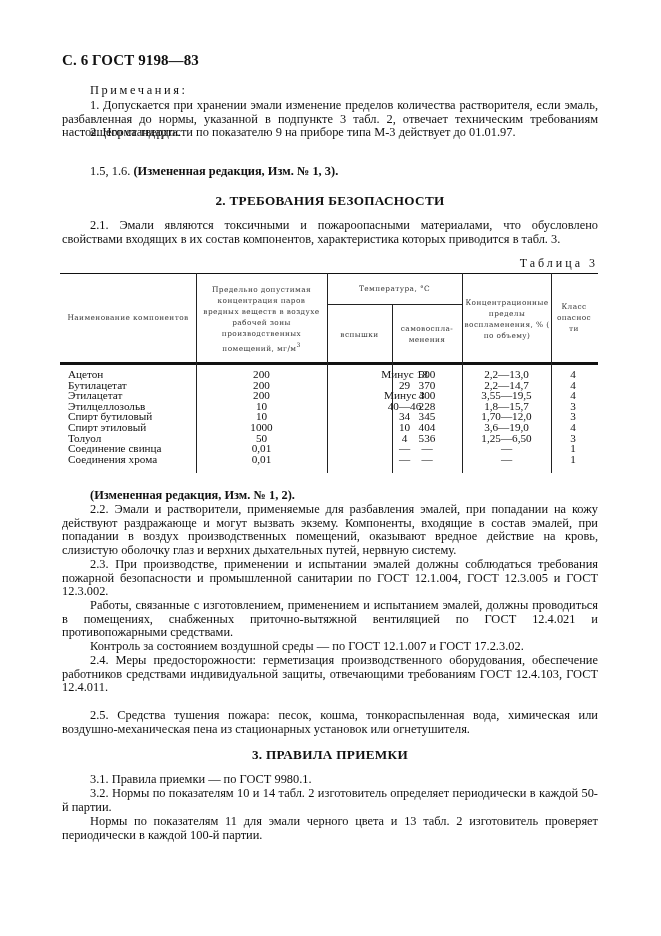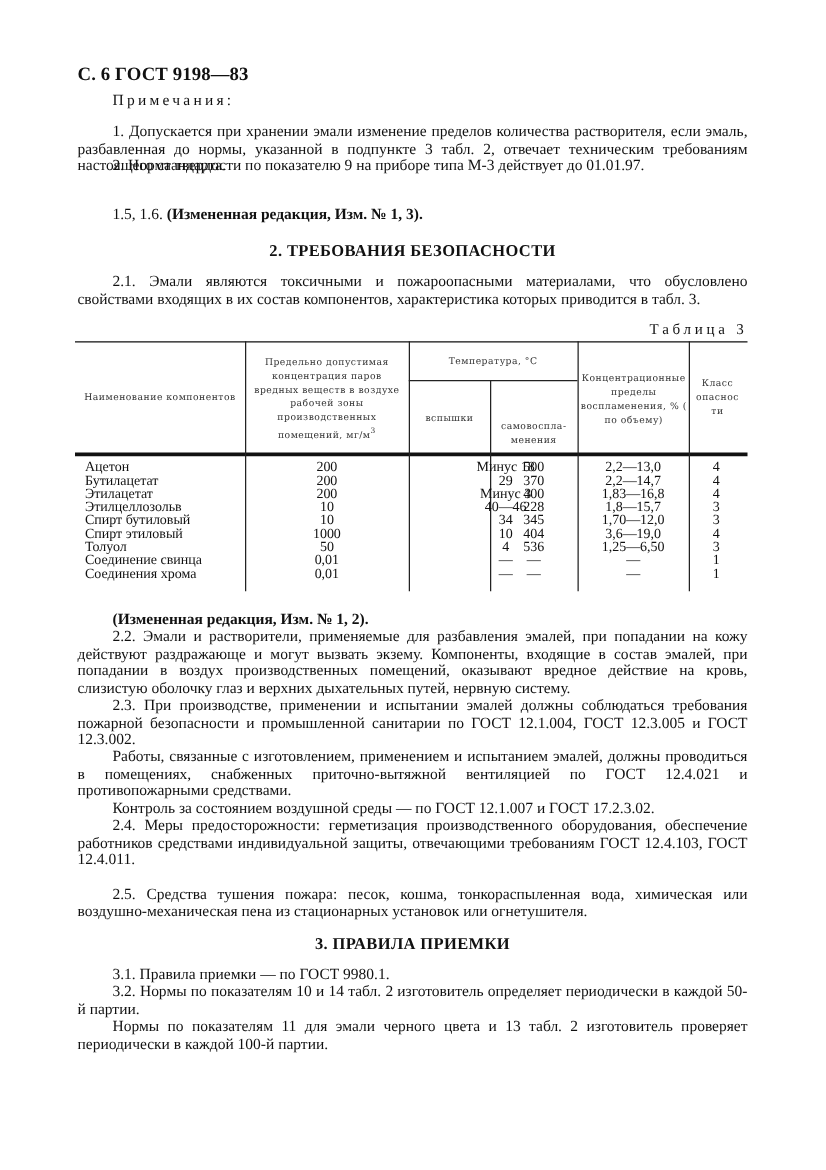--- a/index.html
+++ b/index.html
@@ -35,21 +35,21 @@
   .c6 { left: 491px; width: 44px; text-align: center; }
   sup { font-size: 6px; vertical-align: 4px; }
 </style>
 </head>
 <body>
 
 <div class="page">
 
   <div class="abs hdr">С. 6 ГОСТ 9198—83</div>
 
-  <div class="para ind spaced" style="top:74px;">Примечания:</div>
+  <div class="para ind spaced" style="top:84px;">Примечания:</div>
   <div class="para ind" style="top:99px;">1. Допускается при хранении эмали изменение пределов количества растворителя, если эмаль, разбавленная до нормы, указанной в подпункте 3 табл. 2, отвечает техническим требованиям настоящего стандарта.</div>
   <div class="para ind" style="top:126px;">2. Норма твердости по показателю 9 на приборе типа М-3 действует до 01.01.97.</div>
 
   <div class="para ind" style="top:165px;"><span>1.5, 1.6. </span><span class="bold">(Измененная редакция, Изм. № 1, 3).</span></div>
 
   <div class="section-title" style="top:193px;">2. ТРЕБОВАНИЯ БЕЗОПАСНОСТИ</div>
   <div class="para ind" style="top:219px;">2.1. Эмали являются токсичными и пожароопасными материалами, что обусловлено свойствами входящих в их состав компонентов, характеристика которых приводится в табл. 3.</div>
   <div class="tabcap" style="top:256px;">Таблица 3</div>
 
   <div class="tbl">
@@ -60,21 +60,21 @@
     <div class="vline" style="left:136px; top:0; height:200px;"></div>
     <div class="vline" style="left:267px; top:0; height:200px;"></div>
     <div class="vline" style="left:332px; top:31px; height:169px;"></div>
     <div class="vline" style="left:402px; top:0; height:200px;"></div>
     <div class="vline" style="left:491px; top:0; height:200px;"></div>
 
     <div class="hcell" style="left:0; top:39px; width:136px;">Наименование компонентов</div>
     <div class="hcell" style="left:140px; top:11px; width:123px;"><span>Предельно допустимая концентрация паров вредных веществ в воздухе рабочей зоны производственных помещений, мг/м</span><sup>3</sup></div>
     <div class="hcell" style="left:267px; top:10px; width:135px;">Температура, °С</div>
     <div class="hcell" style="left:267px; top:56px; width:65px;">вспышки</div>
-    <div class="hcell" style="left:338px; top:50px; width:58px;margin-top:12px;">самовоспла-менения</div>
+    <div class="hcell" style="left:338px; top:50px; width:58px;">самовоспла-менения</div>
     <div class="hcell" style="left:403px; top:24px; width:88px;">Концентрационные пределы воспламенения, % ( по объему)</div>
     <div class="hcell" style="left:494px; top:28px; width:40px;">Класс опаснос ти</div>
 
     <div class="body-rows">
       <div class="row">
         <span class="c c1">Ацетон</span>
         <span class="c c2">200</span>
         <span class="c c3">Минус 18</span>
         <span class="c c4">500</span>
         <span class="c c5">2,2—13,0</span>
@@ -86,21 +86,21 @@
         <span class="c c3">29</span>
         <span class="c c4">370</span>
         <span class="c c5">2,2—14,7</span>
         <span class="c c6">4</span>
       </div>
       <div class="row">
         <span class="c c1">Этилацетат</span>
         <span class="c c2">200</span>
         <span class="c c3">Минус 3</span>
         <span class="c c4">400</span>
-        <span class="c c5">1,83—16,8</span>
+        <span class="c c5">3,55—19,5</span>
         <span class="c c6">4</span>
       </div>
       <div class="row">
         <span class="c c1">Этилцеллозольв</span>
         <span class="c c2">10</span>
         <span class="c c3">40—46</span>
         <span class="c c4">228</span>
         <span class="c c5">1,8—15,7</span>
         <span class="c c6">3</span>
       </div>

